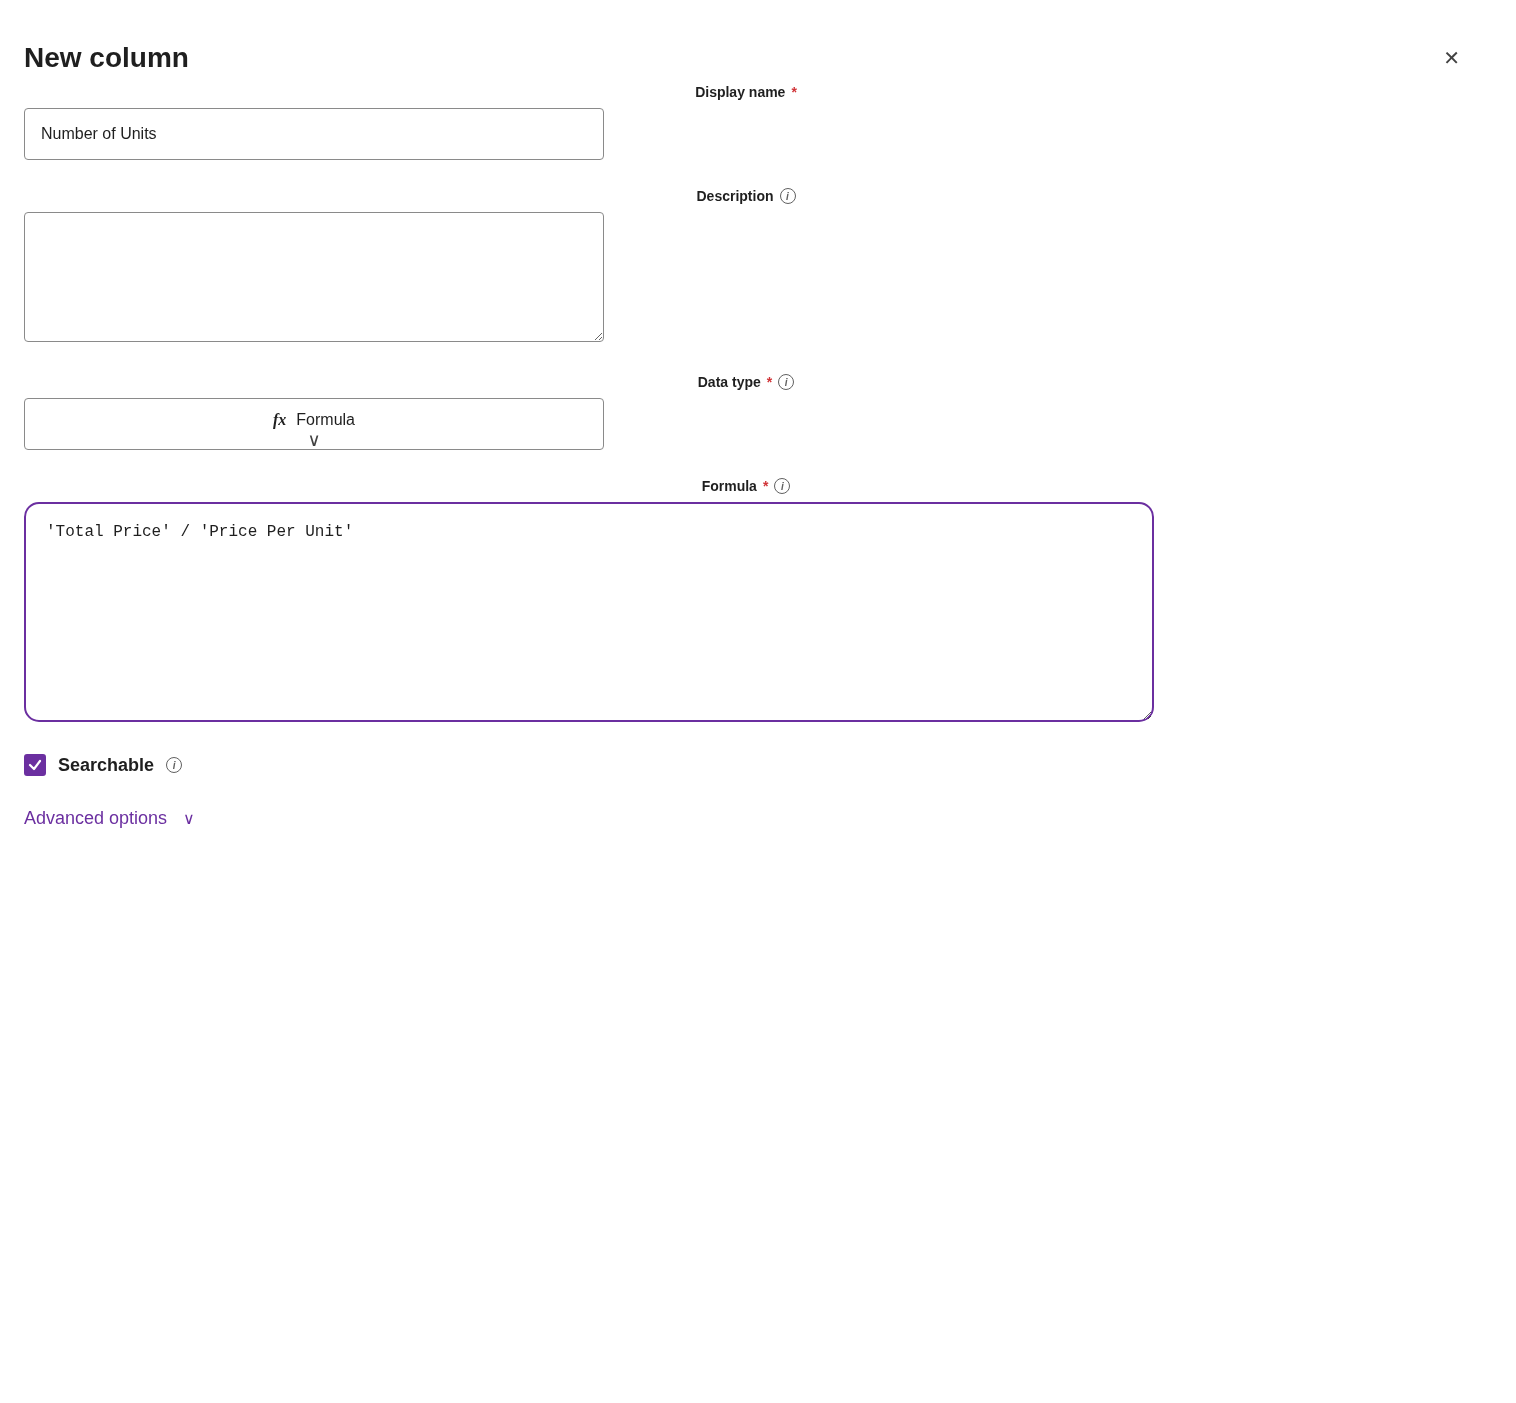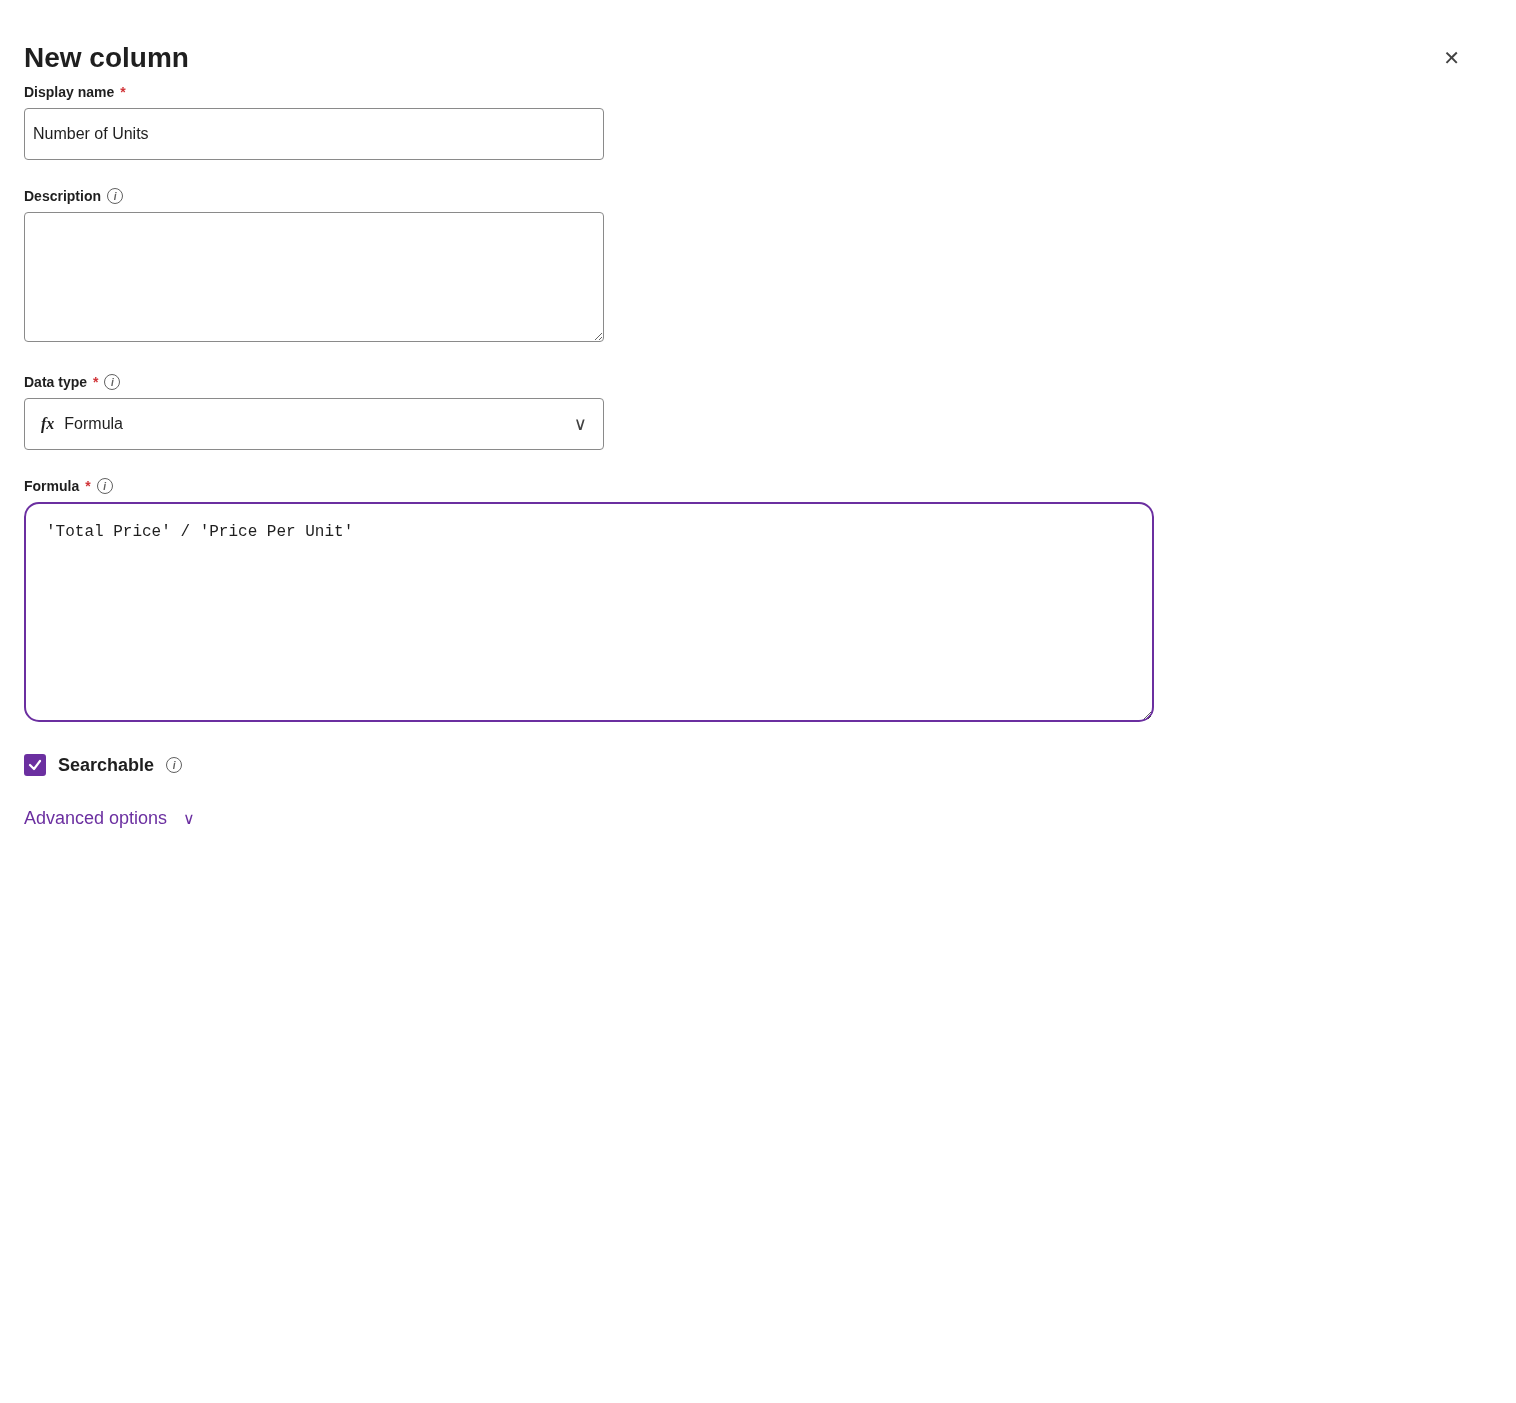--- a/index.html
+++ b/index.html
@@ -72,20 +72,21 @@
     }
 
     .field-label {
       font-size: 14px;
       font-weight: 600;
       color: #1f1f1f;
       margin-bottom: 8px;
       display: flex;
       align-items: center;
       gap: 6px;
+      justify-content: center;
     }
 
     .required-star {
       color: #d13438;
       font-size: 14px;
     }
 
     .info-icon {
       display: inline-flex;
       align-items: center;
@@ -100,21 +101,21 @@
       font-style: italic;
       font-weight: 600;
       flex-shrink: 0;
     }
 
     .text-input {
       width: 580px;
       height: 52px;
       border: 1.5px solid #8a8a8a;
       border-radius: 4px;
-      padding: 12px 8px;
+      padding: 12px 16px;
       font-size: 16px;
       color: #1f1f1f;
       font-family: inherit;
       outline: none;
     }
 
     .textarea-input {
       width: 580px;
       height: 130px;
       border: 1.5px solid #8a8a8a;
@@ -130,30 +131,31 @@
     .select-wrapper {
       position: relative;
       width: 580px;
     }
 
     .select-display {
       width: 100%;
       height: 52px;
       border: 1.5px solid #8a8a8a;
       border-radius: 4px;
-      padding: 24px 16px;
+      padding: 12px 16px;
       font-size: 16px;
       color: #1f1f1f;
       font-family: inherit;
       background: #ffffff;
       cursor: pointer;
       display: flex;
       align-items: center;
       justify-content: space-between;
       user-select: none;
+      flex-direction: column;
     }
 
     .select-left {
       display: flex;
       align-items: center;
       gap: 10px;
     }
 
     .fx-icon {
       font-style: italic;

